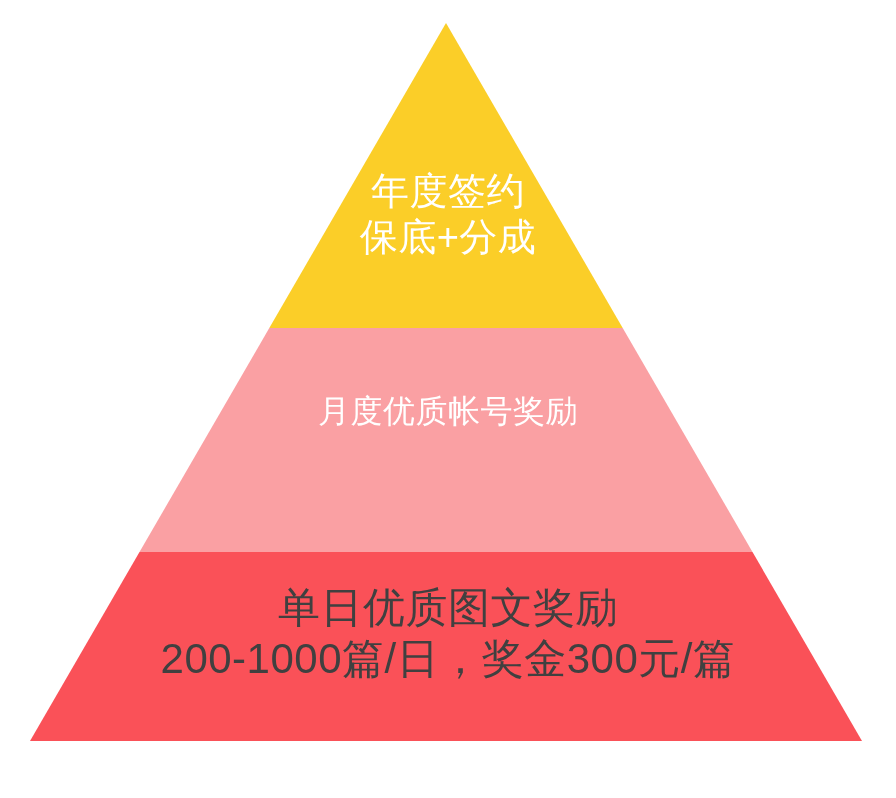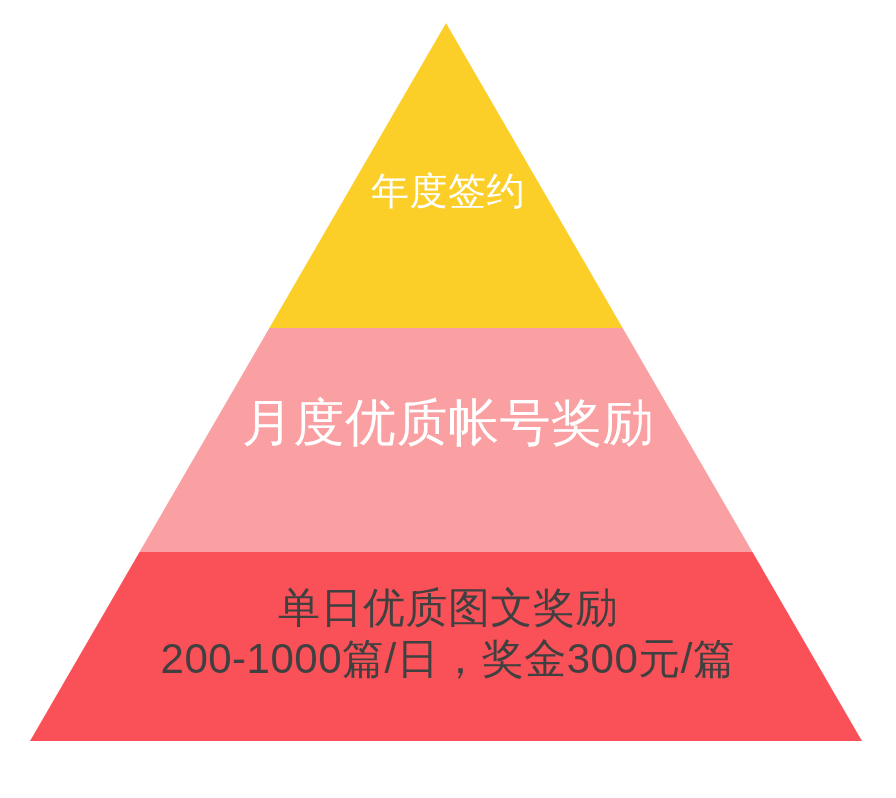--- a/index.html
+++ b/index.html
@@ -44,21 +44,21 @@
     display: block;
   }
   
   #tier-text-top {
     top: 168px;
     font-size: 38px;
   }
   
   #tier-text-middle {
     top: 392px;
-    font-size: 51px;
+    font-size: 32px;
   }
   
   #tier-text-bottom {
     top: 582px;
     font-size: 42px;
   }
 </style>
 </head>
 <body>
 
@@ -68,20 +68,21 @@
 
     <polygon id="shape-bottom" points="139.50,552.00 752.50,552.00 862.00,741.00 30.00,741.00" fill="#FA5158"></polygon>
 
     <polygon id="shape-middle" points="269.29,328.00 622.71,328.00 752.50,552.00 139.50,552.00" fill="#FAA0A3"></polygon>
 
     <polygon id="shape-top" points="446.00,23.00 622.71,328.00 269.29,328.00" fill="#FBCE28"></polygon>
   </svg>
 
   <div class="tier-text" id="tier-text-top" style="color: rgb(255, 255, 255);">
     <span class="tier-line">年度签约</span>
+    <span class="tier-line">保底+分成</span>
   </div>
 
   <div class="tier-text" id="tier-text-middle" style="color: rgb(255, 255, 255);">
     <span class="tier-line">月度优质帐号奖励</span>
   </div>
 
   <div class="tier-text" id="tier-text-bottom" style="color: #404040;">
     <span class="tier-line">单日优质图文奖励</span>
     <span class="tier-line">200-1000篇/日，奖金300元/篇</span>
   </div>

